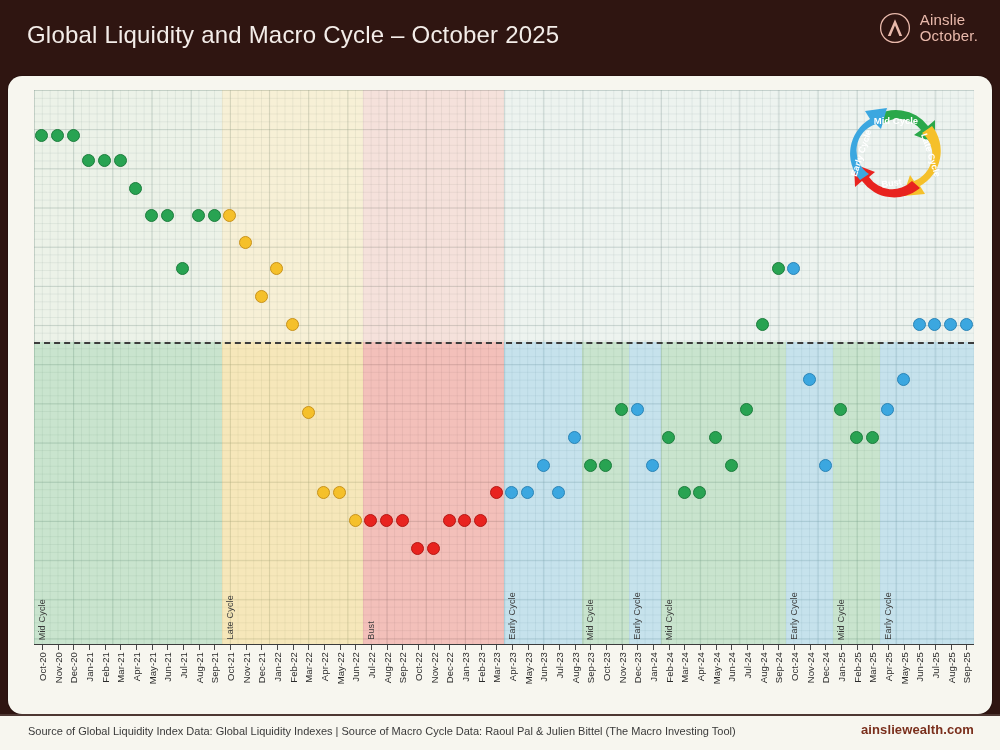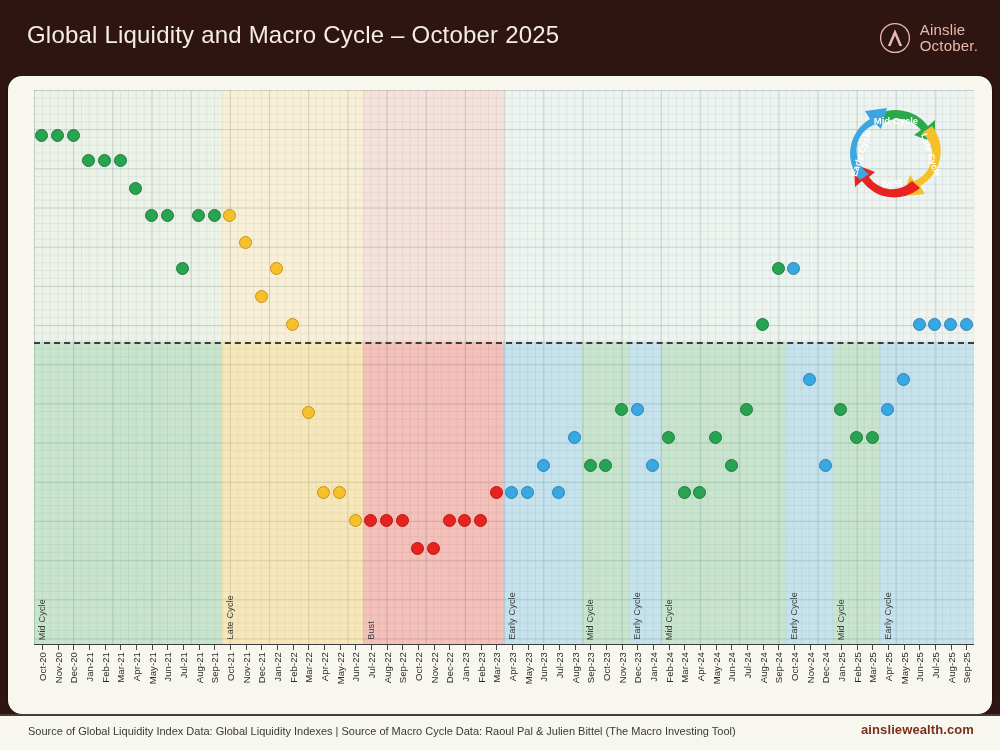--- a/index.html
+++ b/index.html
@@ -9,21 +9,21 @@
     font-family:"Liberation Sans","DejaVu Sans",sans-serif;
   }
   #app{position:relative;width:1000px;height:750px;background:#2f1511;}
 
   
   #header{position:absolute;left:0;top:0;width:1000px;height:76px;background:#2f1511;}
   #title{
     position:absolute;left:27px;top:21px;
     font-size:24px;color:#f3ece8;letter-spacing:.2px;white-space:nowrap;
   }
-  #brand{position:absolute;right:22px;top:22px;display:flex;align-items:center;gap:9px;}
+  #brand{position:absolute;right:22px;top:12px;display:flex;align-items:center;gap:9px;}
   #brand-mark{width:32px;height:32px;flex:0 0 32px;}
   #brand-text{line-height:1.05;}
   .brand-l1{font-size:15px;color:#e9b9ab;letter-spacing:.2px;}
   .brand-l2{font-size:15px;color:#e9b9ab;letter-spacing:.2px;}
 
   
   #card{
     position:absolute;left:8px;top:76px;width:984px;height:638px;
     background:#f7f6ef;border-radius:14px;overflow:hidden;
     box-shadow:0 0 0 1px rgba(0,0,0,.15);

